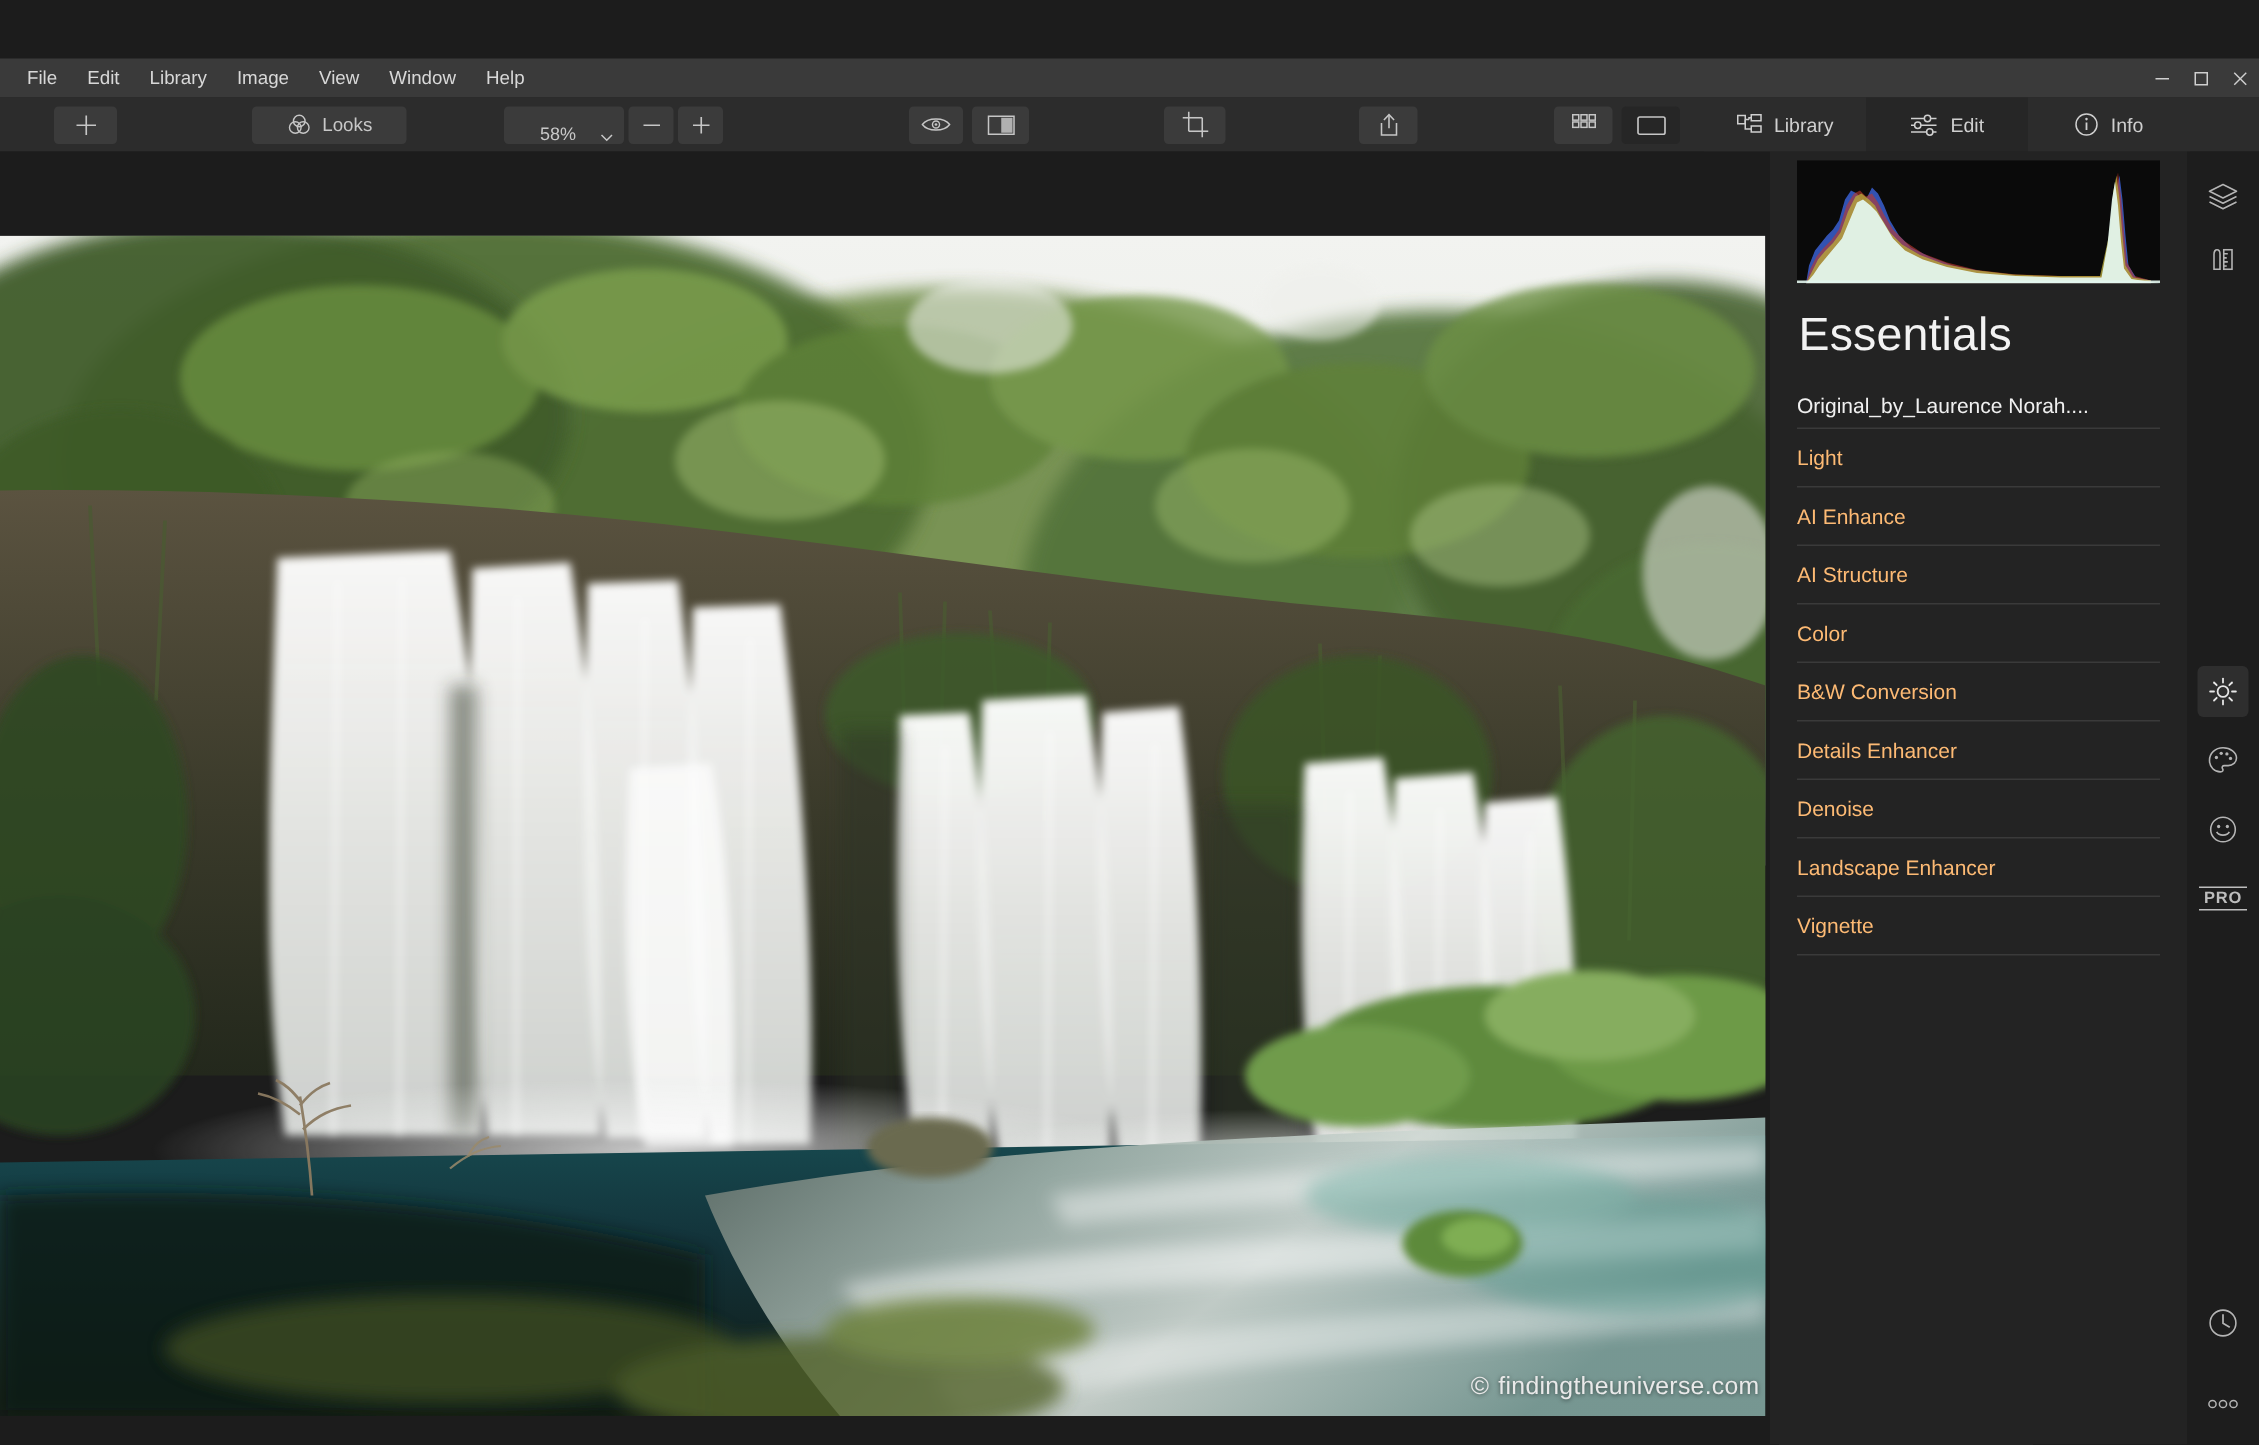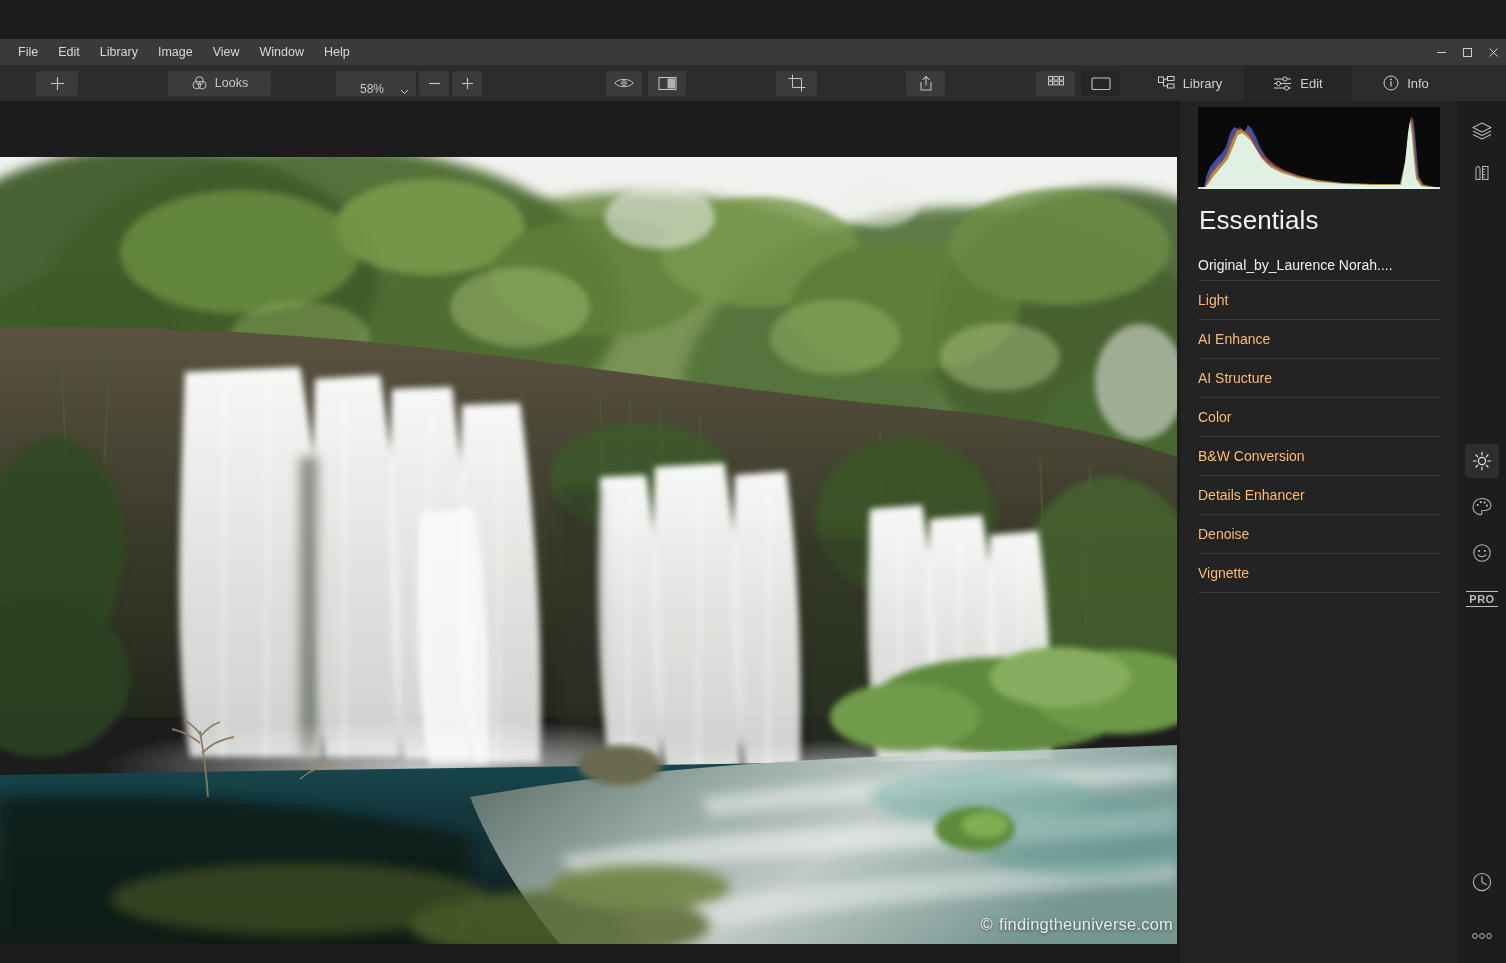--- a/index.html
+++ b/index.html
@@ -85,21 +85,21 @@
 
   
   .rightpanel {
     width:278px; background:#232323; position:relative;
     display:flex; flex-direction:column;
   }
   .histogram {
     margin:6px 18px 0 18px; height:82px; background:#0a0a0a; position:relative; overflow:hidden;
   }
   .panel-title {
-    font-size:26px; color:#f2f2f2; font-weight:400;
+    font-size:31px; color:#f2f2f2; font-weight:400;
     margin:16px 0 0 19px; letter-spacing:.1px;
   }
   .filterlist { margin-top:13px; padding:0 18px; }
   .filter-row {
     height:39px; display:flex; align-items:center;
     border-bottom:1px solid #3a3a3a;
     font-size:14px; color:#fdba74; cursor:default;
   }
   .filter-row.preset { color:#f0f0f0; font-size:14px; height:32px; }
 
@@ -508,20 +508,23 @@
         <div class="filter-row">
           <span>B&amp;W Conversion</span>
         </div>
         <div class="filter-row">
           <span>Details Enhancer</span>
         </div>
         <div class="filter-row">
           <span>Denoise</span>
         </div>
         <div class="filter-row">
+          <span>Landscape Enhancer</span>
+        </div>
+        <div class="filter-row">
           <span>Vignette</span>
         </div>
       </div>
     </div>
 
     <div class="iconrail">
 
       <div class="rail-top">
         <div class="rail-icon">
           <svg width="22" height="22" viewBox="0 0 22 22">

